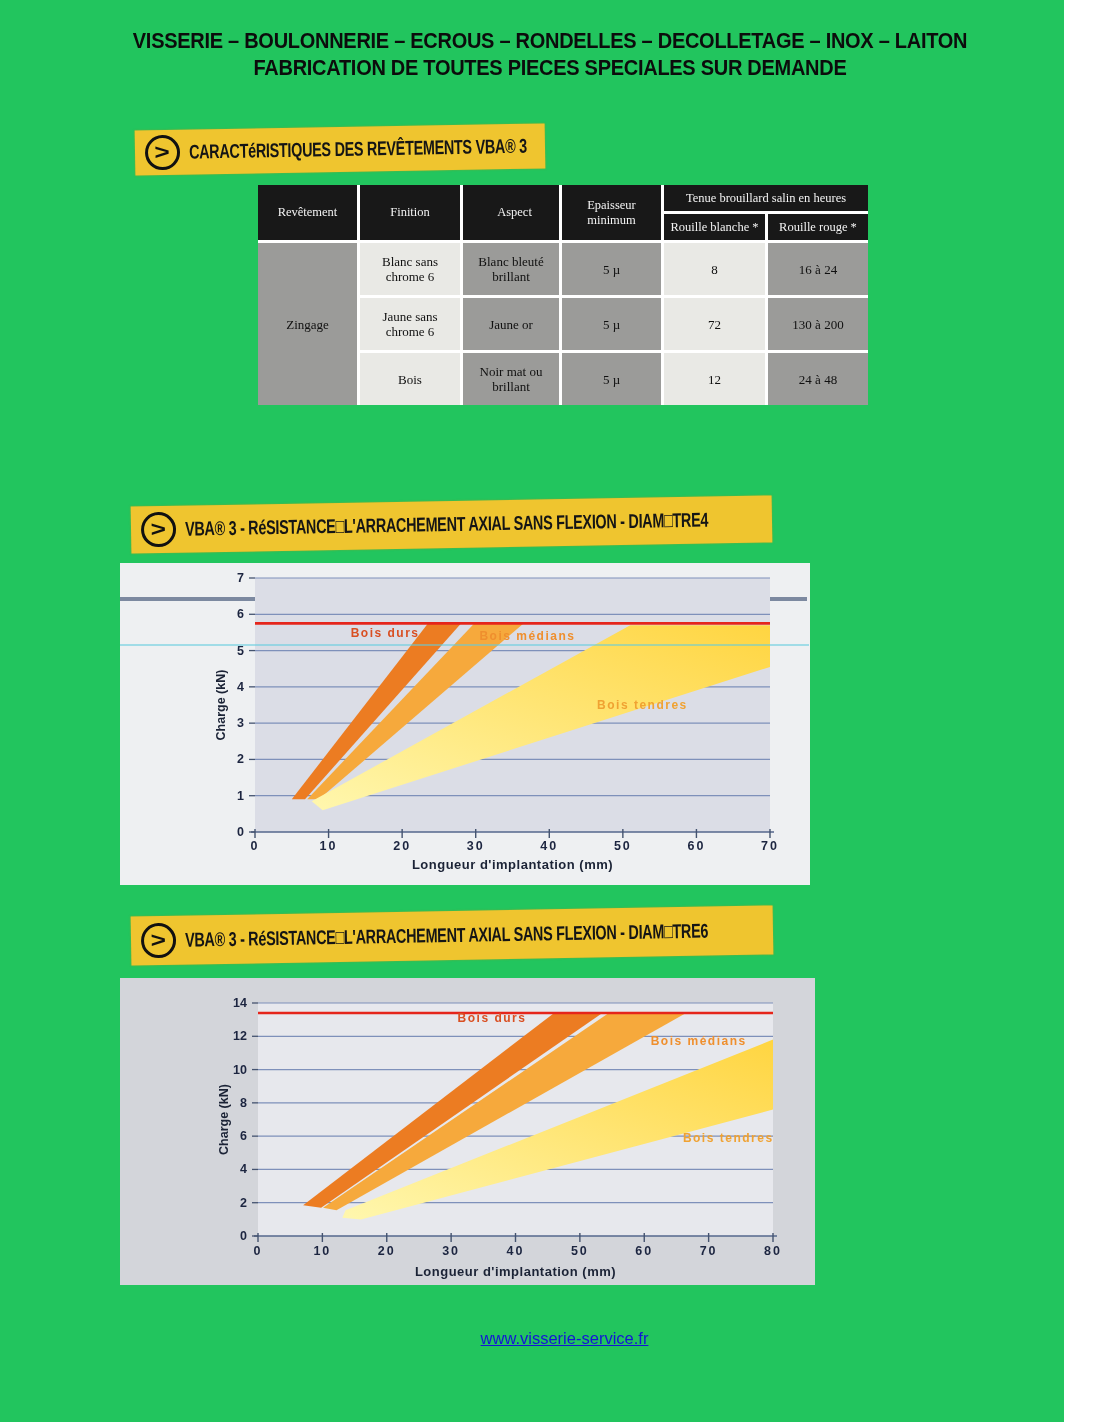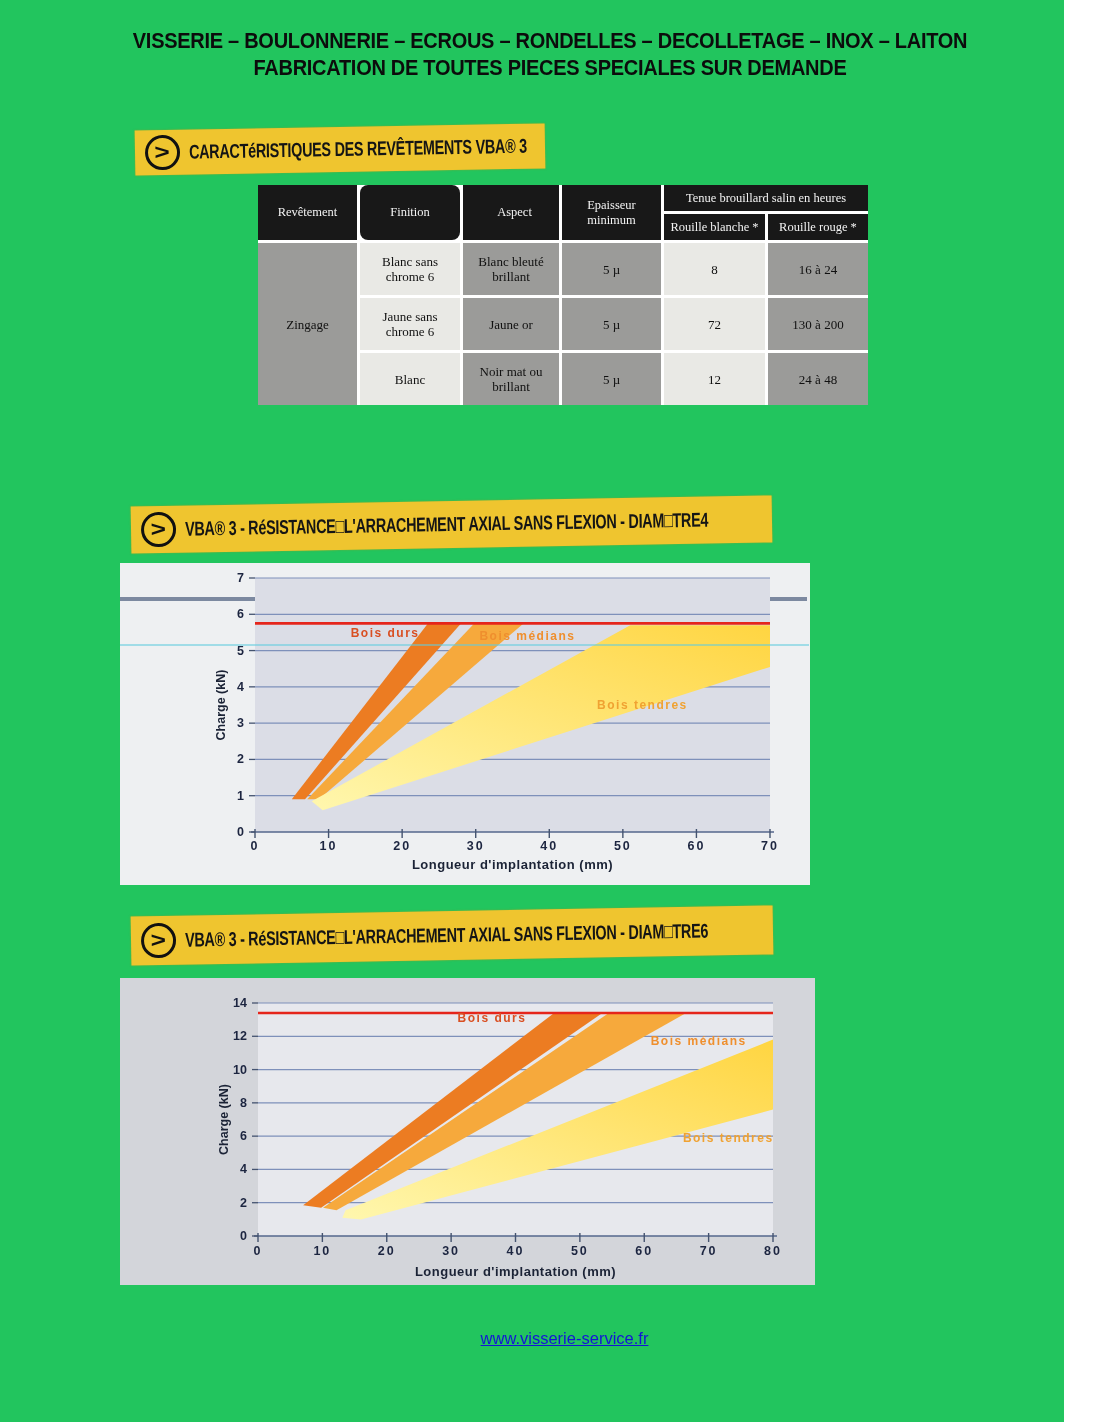--- a/index.html
+++ b/index.html
@@ -70,38 +70,38 @@
 
   <div class="banner" id="banner1">
     <span class="arrow-circle">
         <span>&gt;</span>
       </span>
     <span class="banner-text">CARACTéRISTIQUES DES REVÊTEMENTS VBA® 3</span>
   </div>
 
   <div class="coat-table" id="coat-table">
       <div class="cell hdr" style="grid-area: 1 / 1 / span 2;">Revêtement</div>
-      <div class="cell hdr" style="grid-area: 1 / 2 / span 2; border-radius: 8px;">Finition</div>
+      <div class="cell hdr" style="grid-area: 1 / 2 / span 2;">Finition</div>
       <div class="cell hdr" style="grid-area: 1 / 3 / span 2; padding-left: 11px;">Aspect</div>
       <div class="cell hdr" style="grid-area: 1 / 4 / span 2;">Epaisseur minimum</div>
       <div class="cell hdr" style="grid-area: 1 / 5 / auto / span 2; text-align: right;">Tenue brouillard salin en heures</div>
       <div class="cell hdr" style="grid-area: 2 / 5;">Rouille blanche *</div>
       <div class="cell hdr" style="grid-area: 2 / 6;">Rouille rouge *</div>
       <div class="cell gray" style="grid-area: 3 / 1 / span 3;">Zingage</div>
       <div class="cell light" style="grid-area: 3 / 2;">Blanc sans chrome 6</div>
       <div class="cell gray" style="grid-area: 3 / 3;">Blanc bleuté brillant</div>
       <div class="cell gray" style="grid-area: 3 / 4;">5 µ</div>
       <div class="cell light" style="grid-area: 3 / 5;">8</div>
       <div class="cell gray" style="grid-area: 3 / 6;">16 à 24</div>
       <div class="cell light" style="grid-area: 4 / 2;">Jaune sans chrome 6</div>
       <div class="cell gray" style="grid-area: 4 / 3;">Jaune or</div>
       <div class="cell gray" style="grid-area: 4 / 4;">5 µ</div>
       <div class="cell light" style="grid-area: 4 / 5;">72</div>
       <div class="cell gray" style="grid-area: 4 / 6;">130 à 200</div>
-      <div class="cell light" style="grid-area: 5 / 2;">Blanc</div>
+      <div class="cell light" style="grid-area: 5 / 2;">Bois</div>
       <div class="cell gray" style="grid-area: 5 / 3;">Noir mat ou brillant</div>
       <div class="cell gray" style="grid-area: 5 / 4;">5 µ</div>
       <div class="cell light" style="grid-area: 5 / 5;">12</div>
       <div class="cell gray" style="grid-area: 5 / 6;">24 à 48</div>
     </div>
 
 
   <div class="banner" id="banner2">
     <span class="arrow-circle">
         <span>&gt;</span>

